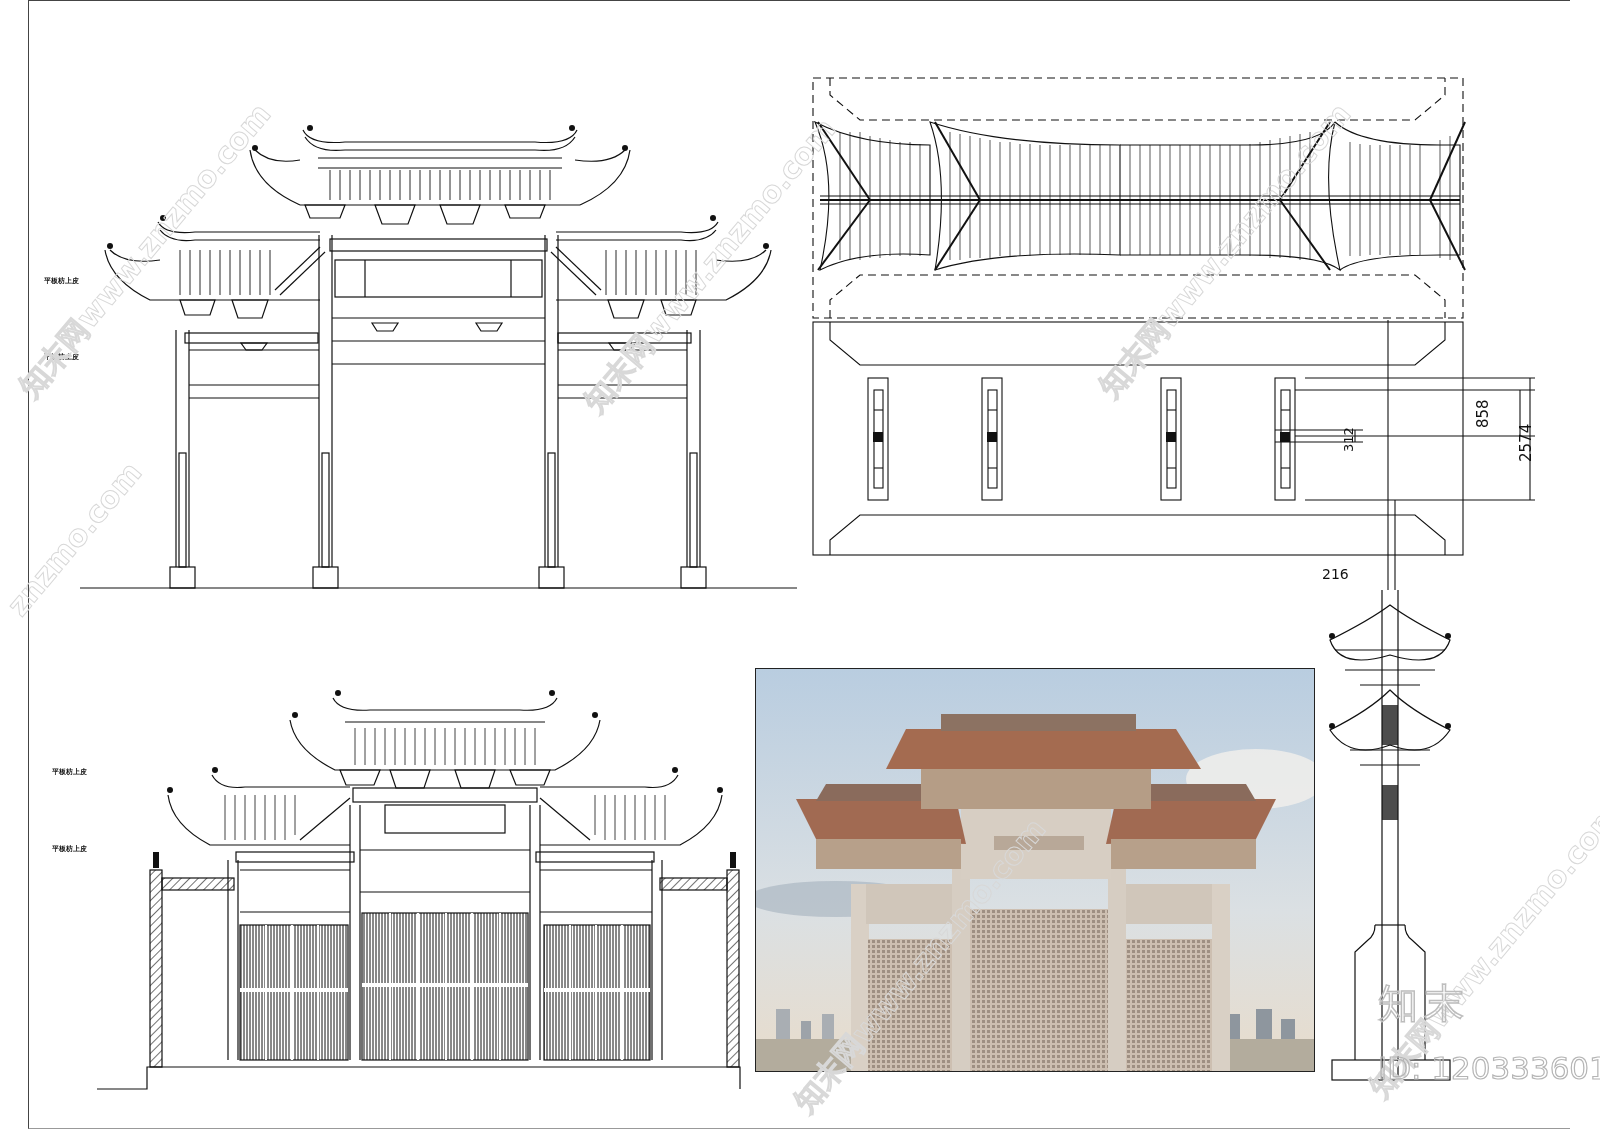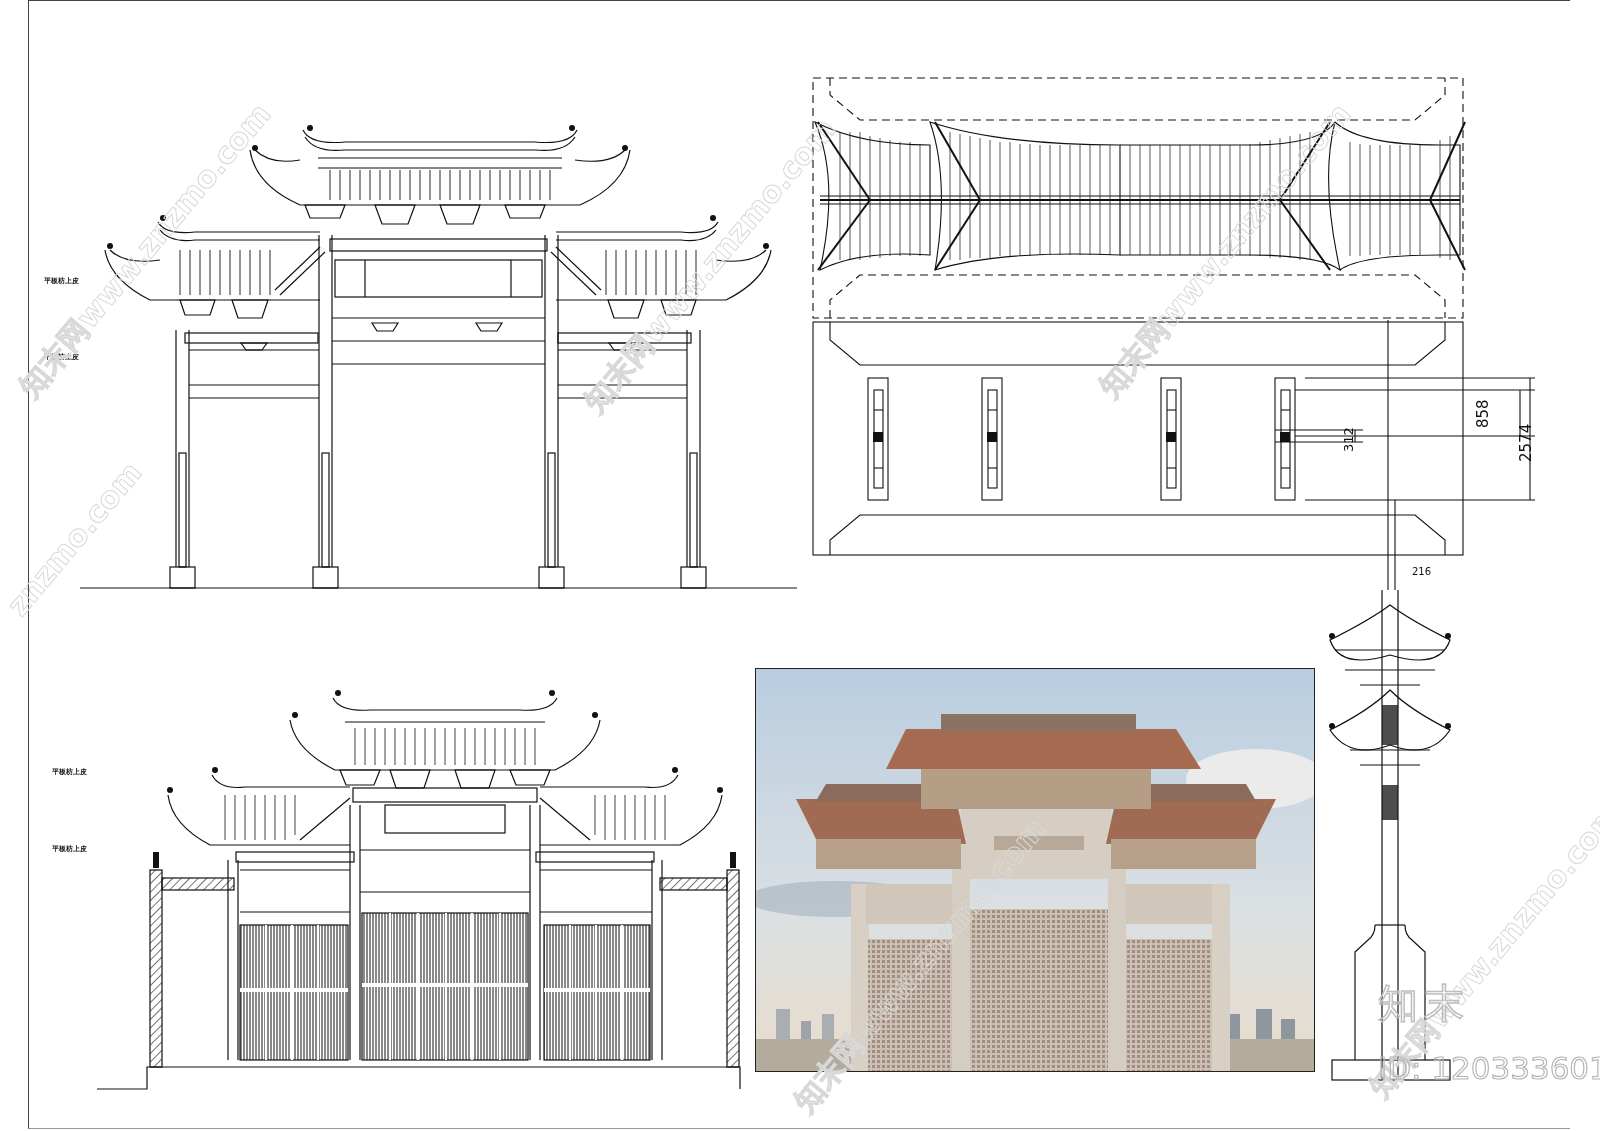--- a/index.html
+++ b/index.html
@@ -282,21 +282,21 @@
       <rect x="73" y="362" width="10" height="10"></rect>
       <rect x="187" y="362" width="10" height="10"></rect>
       <rect x="366" y="362" width="10" height="10"></rect>
       <rect x="480" y="362" width="10" height="10"></rect>
     </g>
   </svg>
 
   <div class="dim rot" style="left:1474px;top:428px;">858</div>
   <div class="dim rot" style="left:1517px;top:462px;">2574</div>
   <div class="dim rot" style="left:1341px;top:452px;font-size:13px;">312</div>
-  <div class="dim" style="left:1412px;top:566px;font-size:10px;">216</div>
+  <div class="dim" style="left:1322px;top:566px;font-size:14px;">216</div>
 
   <svg width="250" height="520" style="left:1320px;top:580px;" viewBox="0 0 250 520">
     <g fill="none" stroke="#111" stroke-width="1.2">
       <line x1="62" y1="10" x2="62" y2="500"></line>
         <line x1="78" y1="10" x2="78" y2="500"></line>
       <path d="M10 60 Q50 40 70 25 Q90 40 130 60 Q120 90 70 75 Q20 90 10 60 Z"></path>
       <path d="M15 70 L125 70 M25 90 L115 90 M40 105 L100 105"></path>
       <path d="M10 150 Q50 130 70 110 Q90 130 130 150 Q110 180 70 165 Q30 180 10 150 Z"></path>
       <path d="M30 170 L110 170 M40 185 L100 185"></path>
       <path d="M55 345 Q55 355 48 360 L35 372 L35 390 M85 345 Q85 355 92 360 L105 372 L105 390"></path>

